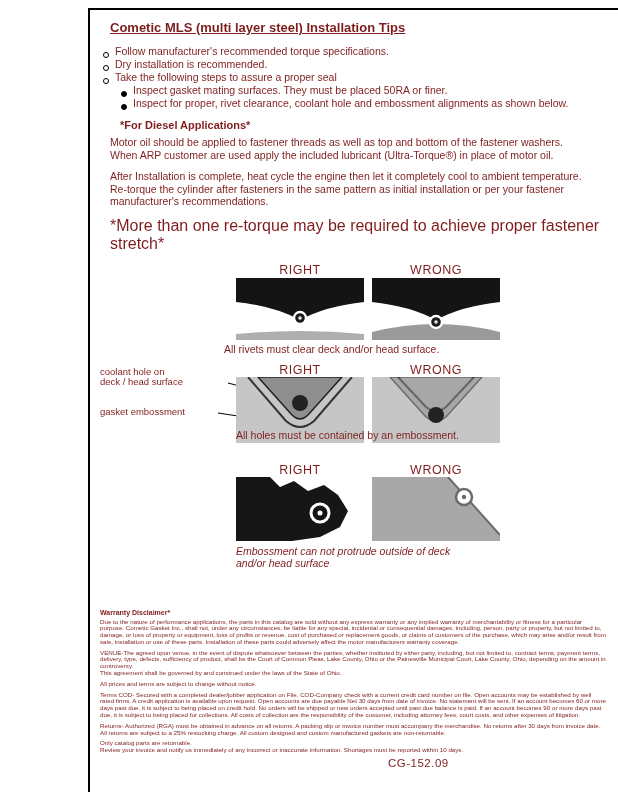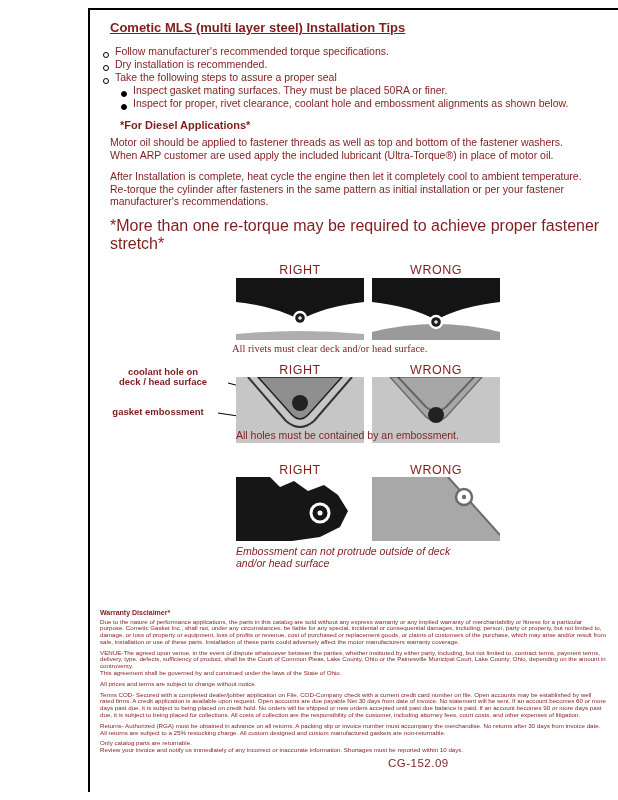--- a/index.html
+++ b/index.html
@@ -25,21 +25,21 @@
 
   .diesel-heading { font-size:11px; font-weight:bold; margin:9px 0 0 20px; }
   .diesel-para { margin:5px 0 9px 10px; width:478px; font-size:10.5px; line-height:12.5px; }
   .diesel-note { margin:4px 0 0 10px; font-size:16px; }
 
   .diagrams { position:relative; height:332px; margin-top:10px; }
   .dg-abs { position:absolute; }
   .dg-header { font-size:12.5px; font-weight:500; letter-spacing:0.5px; width:128px; text-align:center; }
   .dg-panel { width:128px; background:#fff; }
   .dg-caption { font-size:10.5px; line-height:12px; white-space:pre-line; }
-  .dg-label { font-size:9.5px; line-height:10.5px; text-align:center; white-space:pre-line;font-weight:bold; }
+  .dg-label { font-size:9.5px; line-height:10.5px; text-align:left; white-space:pre-line; }
   .leader { position:absolute; left:0; top:0; pointer-events:none; }
 
   .warranty { margin-top:14px; width:506px; }
   .warranty-heading { font-size:7px; font-weight:bold; margin:0 0 3px 0; }
   .warranty p { font-size:6.2px; line-height:6.8px; margin:0 0 4px 0; white-space:pre-line; }
 
   .footer-code { position:absolute; left:388px; top:757px; font-size:11.5px; letter-spacing:0.5px; }
 </style>
 </head>
 <body>
@@ -88,21 +88,21 @@
         <path d="M0,62 V56 Q64,50 128,56 V62 Z" fill="#aeaeae"></path>
         <circle cx="64" cy="40" r="6" fill="#1c1c1c" stroke="#ffffff" stroke-width="2.4"></circle>
         <circle cx="64" cy="40" r="1.8" fill="#e8e8e8"></circle>
       </svg>
       <svg class="dg-abs dg-panel" style="left:272px; top:15px;" width="128" height="62" viewBox="0 0 128 62">
         <path d="M0,0 H128 V24 Q90,28 64,42 Q38,28 0,24 Z" fill="#141414"></path>
         <path d="M0,62 V54 Q64,38 128,54 V62 Z" fill="#9a9a9a"></path>
         <circle cx="64" cy="44" r="6" fill="#1c1c1c" stroke="#ffffff" stroke-width="2.4"></circle>
         <circle cx="64" cy="44" r="1.8" fill="#e8e8e8"></circle>
       </svg>
-      <div class="dg-abs dg-caption" style="left:132px; top:80px; width:300px;font-family:Liberation Serif, serif;">All rivets must clear deck and/or head surface.</div>
+      <div class="dg-abs dg-caption" style="left:124px; top:80px; width:300px;">All rivets must clear deck and/or head surface.</div>
 
       <div class="dg-abs dg-header" style="left:136px; top:100px;">RIGHT</div>
       <div class="dg-abs dg-header" style="left:272px; top:100px;">WRONG</div>
 
       <div class="dg-abs dg-label" style="left:0; top:104px; width:126px;">coolant hole on
 deck / head surface</div>
       <div class="dg-abs dg-label" style="left:0; top:144px; width:116px;">gasket embossment</div>
 
       <svg class="leader" width="440" height="332" viewBox="0 0 440 332">
         <line x1="128" y1="120" x2="198" y2="138" stroke="#000" stroke-width="1"></line>

